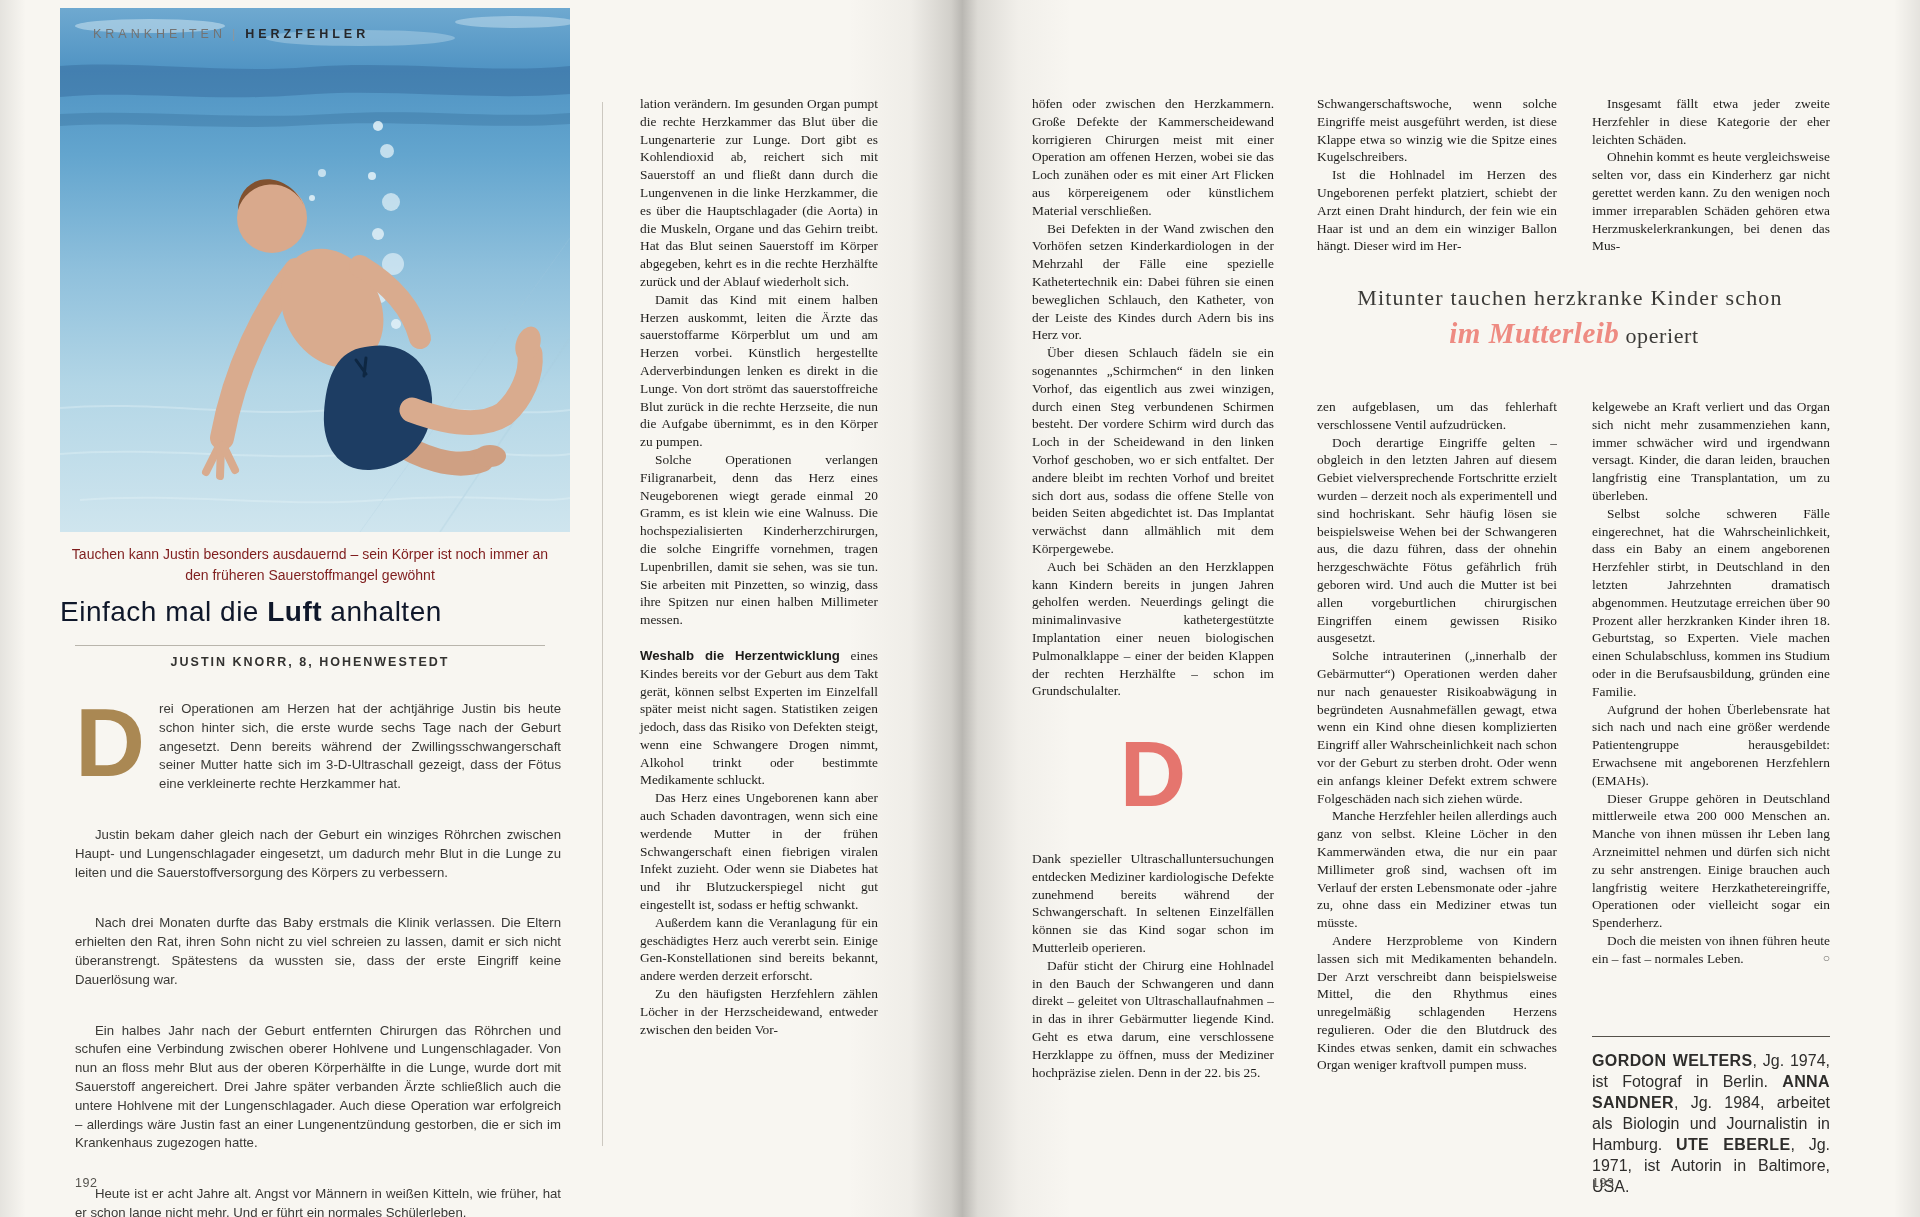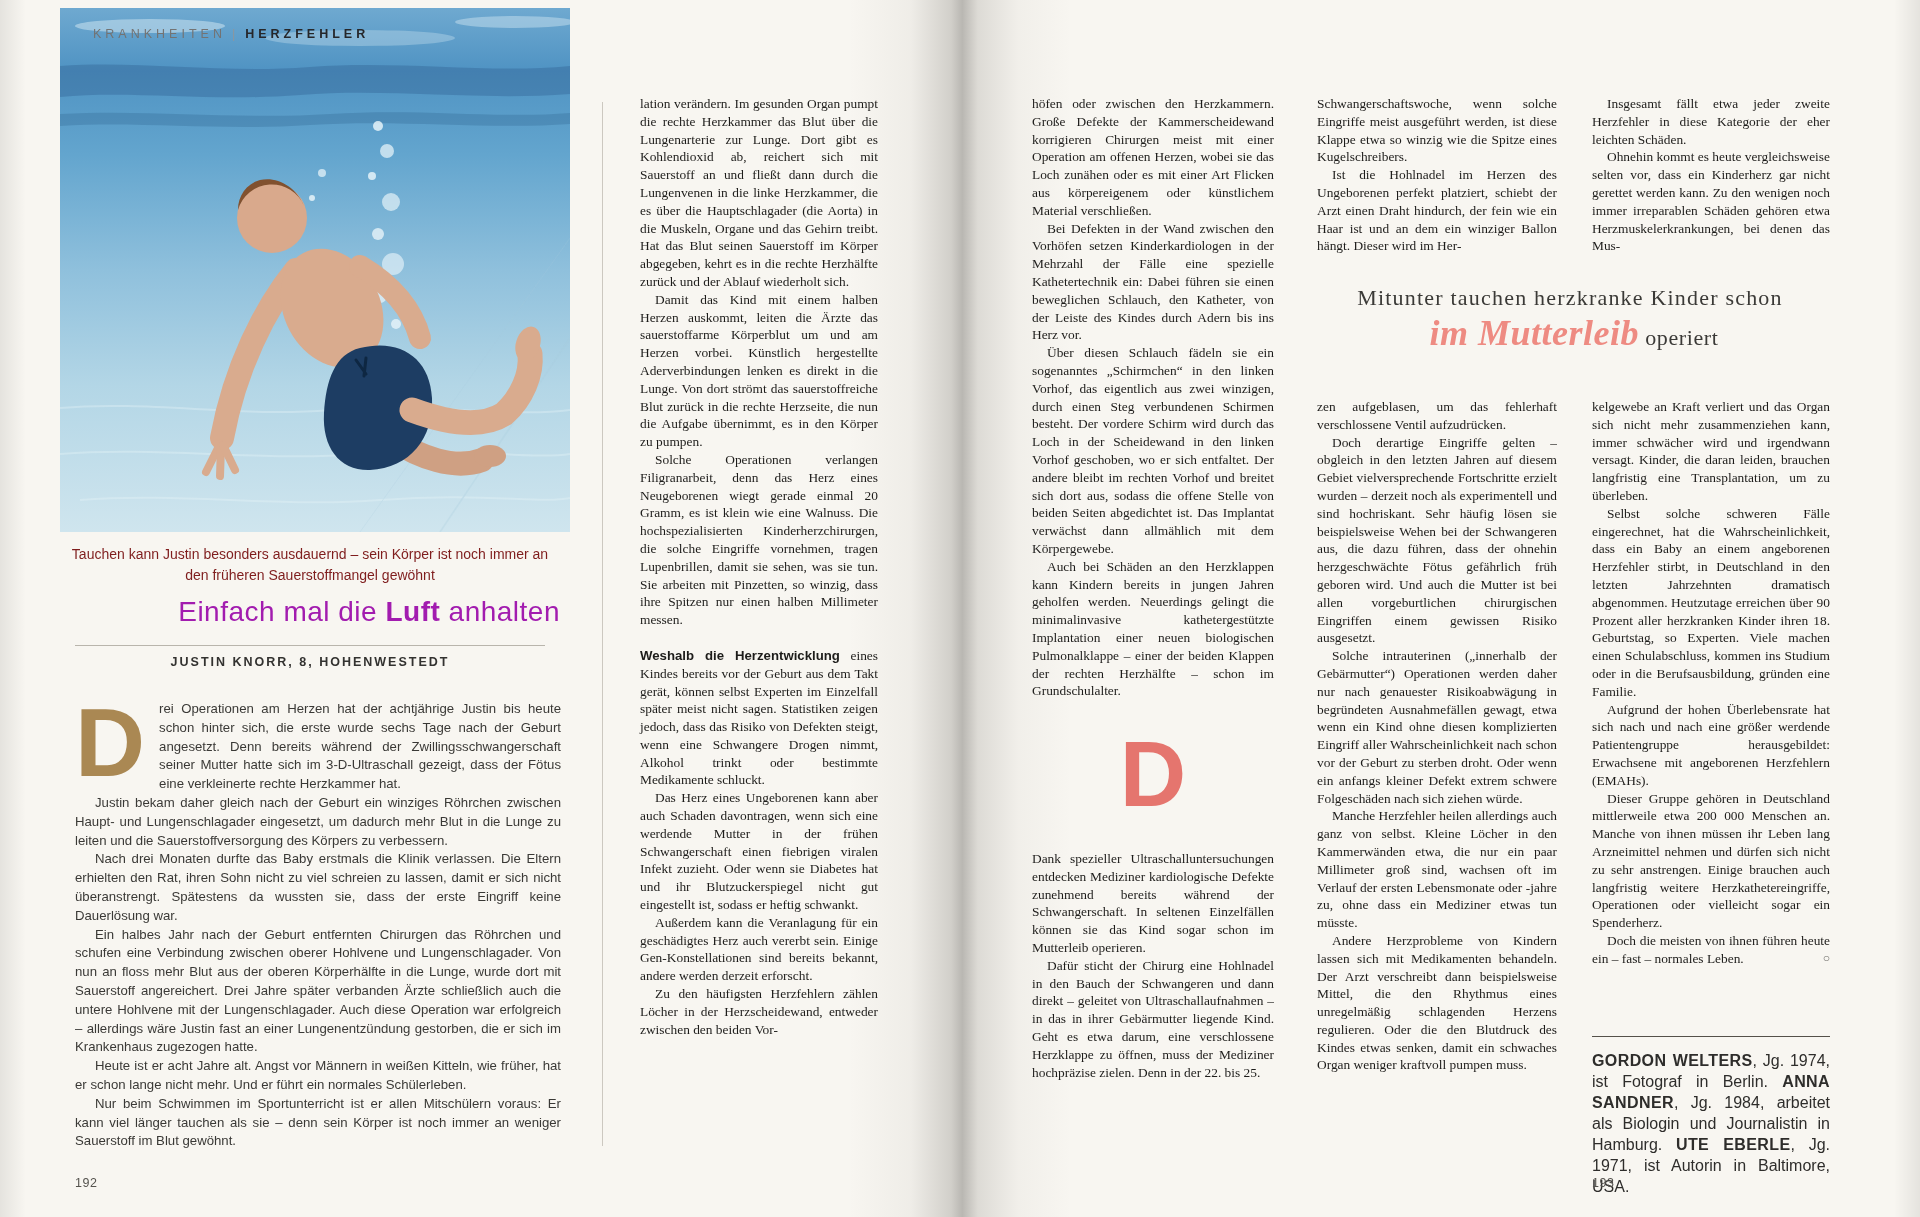--- a/index.html
+++ b/index.html
@@ -17,33 +17,33 @@
   .photo{position:absolute;left:60px;top:8px;width:510px;height:524px;overflow:hidden;}
   .photo svg{display:block;}
   .kicker{position:absolute;left:93px;top:27px;font-family:"Liberation Sans","DejaVu Sans",sans-serif;
           font-size:12.5px;letter-spacing:4px;white-space:nowrap;}
   .kicker .sec{color:#737373;font-weight:400;}
   .kicker .div{color:#8d979e;padding:0 6px;font-weight:300;}
   .kicker .top{color:#26272a;font-weight:700;}
   
   .caption{position:absolute;left:70px;top:544px;width:480px;text-align:center;
            font-family:"Liberation Sans","DejaVu Sans",sans-serif;font-size:14px;line-height:21px;color:#7f1d1d;}
-  .headline{position:absolute;left:60px;top:596px;width:500px;text-align:right;
+  .headline{position:absolute;left:60px;top:596px;width:500px;text-align:left;
             font-family:"Liberation Sans","DejaVu Sans",sans-serif;font-size:28px;font-weight:400;
-            color:#a21caf;letter-spacing:.5px;}
+            color:#0f172a;letter-spacing:.5px;}
   .headline b{font-weight:700;}
   .hrule{position:absolute;left:75px;top:645px;width:470px;height:1px;background:#b9b5ac;}
   .byline{position:absolute;left:75px;top:655px;width:470px;text-align:center;
           font-family:"Liberation Sans","DejaVu Sans",sans-serif;font-size:12.5px;font-weight:700;
           letter-spacing:2px;color:#333230;}
   
   .intro{position:absolute;left:75px;top:700px;width:486px;text-align:justify;
          font-family:"Liberation Sans","DejaVu Sans",sans-serif;font-size:13.2px;line-height:18.8px;color:#3a3936;}
   .intro p{margin:0;}
-  .intro p.ind{text-indent:20px;}
+  .intro p.ind{text-indent:20px;margin-top:32px;}
   .dropcap{float:left;font-family:"Liberation Sans","DejaVu Sans",sans-serif;font-weight:600;
            font-size:97px;line-height:76px;padding:5px 14px 2px 0;color:#aa8853;}
   
   .vrule{position:absolute;left:602px;top:102px;width:1px;height:1044px;background:#ccc8c0;}
   
   .col{position:absolute;top:95px;text-align:justify;font-size:13.4px;line-height:17.8px;color:#1d1c1a;}
   .col p{margin:0;}
   .col p.ind{text-indent:15px;}
   .col p.gap{margin-top:18px;}
   .colA{left:640px;width:238px;}
@@ -53,21 +53,21 @@
   .colCb{left:1317px;width:240px;top:398px;}
   .colDb{left:1592px;width:238px;top:398px;font-family:Liberation Serif, serif;}
   .runin{font-family:"Liberation Sans","DejaVu Sans",sans-serif;font-weight:700;font-size:13.2px;}
   .sectionD{display:block;text-align:center;font-family:"Liberation Sans","DejaVu Sans",sans-serif;
             font-weight:700;font-size:92px;line-height:140px;color:#e5756e;margin:4px 0 6px 0;text-indent:0;}
   .endmark{float:right;color:#6b6a66;font-size:12px;line-height:17.8px;}
   
   .pullquote{position:absolute;left:1305px;top:283px;width:530px;text-align:center;color:#3b3a37;}
   .pq1{font-size:22px;letter-spacing:1.2px;line-height:30px;}
   .pq2{font-size:22px;letter-spacing:.6px;line-height:34px;margin-top:3px;}
-  .pq2 .em{font-style:italic;font-weight:700;font-size:36px;color:#ee8b82;letter-spacing:.5px;margin-left:8px;}
+  .pq2 .em{font-style:italic;font-weight:700;font-size:29px;color:#ee8b82;letter-spacing:.5px;margin-left:8px;}
   
   .biorule{position:absolute;left:1592px;top:1036px;width:238px;height:1px;background:#55514a;}
   .bio{position:absolute;left:1592px;top:1050px;width:238px;text-align:justify;
        font-family:"Liberation Sans","DejaVu Sans",sans-serif;font-size:16px;line-height:21px;color:#2e2d2b;}
   .bio b{letter-spacing:.4px;}
   
   .folio{position:absolute;top:1176px;font-family:"Liberation Sans","DejaVu Sans",sans-serif;
          font-size:12.5px;color:#55534e;letter-spacing:.5px;}
   .folio.l{left:75px;}
   .folio.r{left:1592px;width:238px;text-align:left;}

